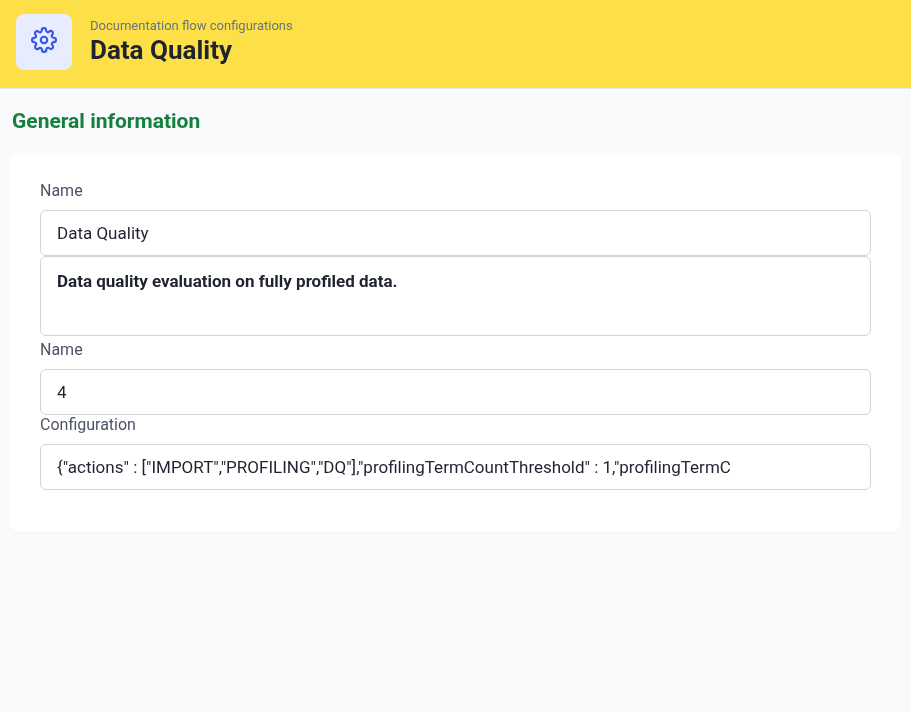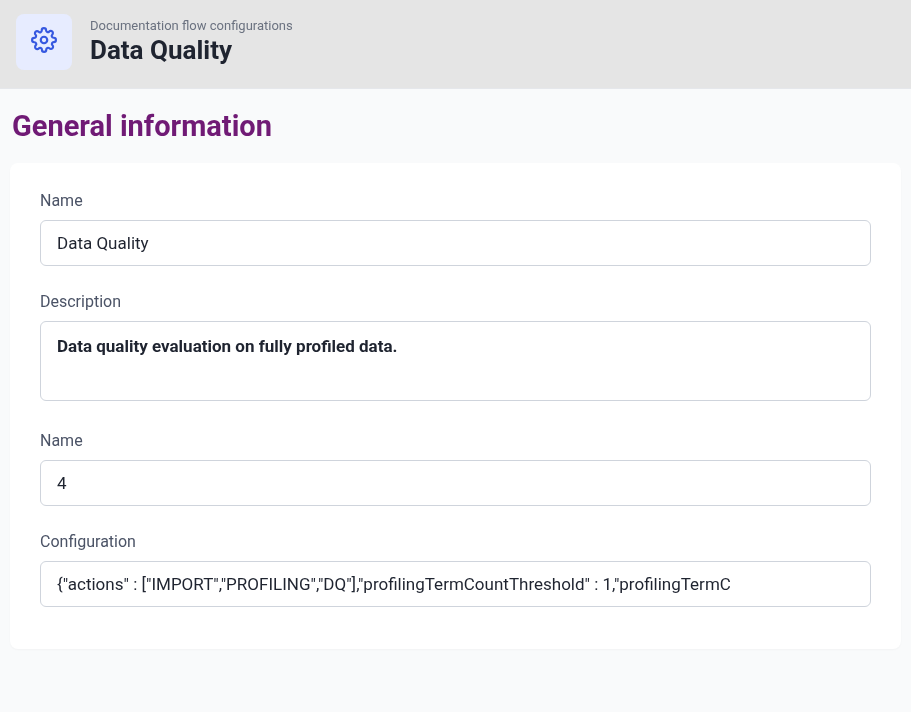--- a/index.html
+++ b/index.html
@@ -14,21 +14,21 @@
       width: 911px;
       height: 713px;
       overflow: hidden;
     }
     .header {
       display: flex;
       align-items: center;
       padding: 14px 16px 18px 16px;
       gap: 18px;
       border-bottom: 1px solid #e5e7eb;
-      background: #e5e5e5;
+      background: #fde047;
     }
     .header-icon-box {
       width: 56px;
       height: 56px;
       background: #e7ecff;
       border-radius: 8px;
       display: flex;
       align-items: center;
       justify-content: center;
       flex-shrink: 0;
@@ -55,34 +55,33 @@
       font-weight: 700;
       color: #1f2430;
       line-height: 1.2;
     }
     .content-area {
       background: #f9fafb;
       padding: 20px 10px 24px 10px;
       height: calc(100% - 90px);
     }
     .section-title {
-      font-size: 29px;
+      font-size: 21px;
       font-weight: 700;
-      color: #701a75;
+      color: #15803d;
       margin-bottom: 20px;
       padding-left: 2px;
     }
     .card {
       background: #ffffff;
       border-radius: 8px;
       padding: 28px 30px 30px 30px;
       box-shadow: 0 1px 2px rgba(0,0,0,0.03);
     }
     .form-group {
-      margin-bottom: 26px;
     }
     .form-group:last-child {
       margin-bottom: 12px;
     }
     .form-label {
       display: block;
       font-size: 16px;
       color: #4b5366;
       margin-bottom: 10px;
       font-weight: 400;
@@ -127,21 +126,20 @@
   <h2 class="section-title">General information</h2>
 
   <div class="card">
 
     <div class="form-group">
       <label class="form-label">Name</label>
       <input type="text" class="form-input" value="Data Quality" style="">
     </div>
 
     <div class="form-group">
-      <label class="form-label">Description</label>
       <textarea class="form-textarea" style="">Data quality evaluation on fully profiled data.</textarea>
     </div>
 
     <div class="form-group">
       <label class="form-label">Name</label>
       <input type="text" class="form-input" value="4" style="">
     </div>
 
     <div class="form-group">
       <label class="form-label">Configuration</label>

